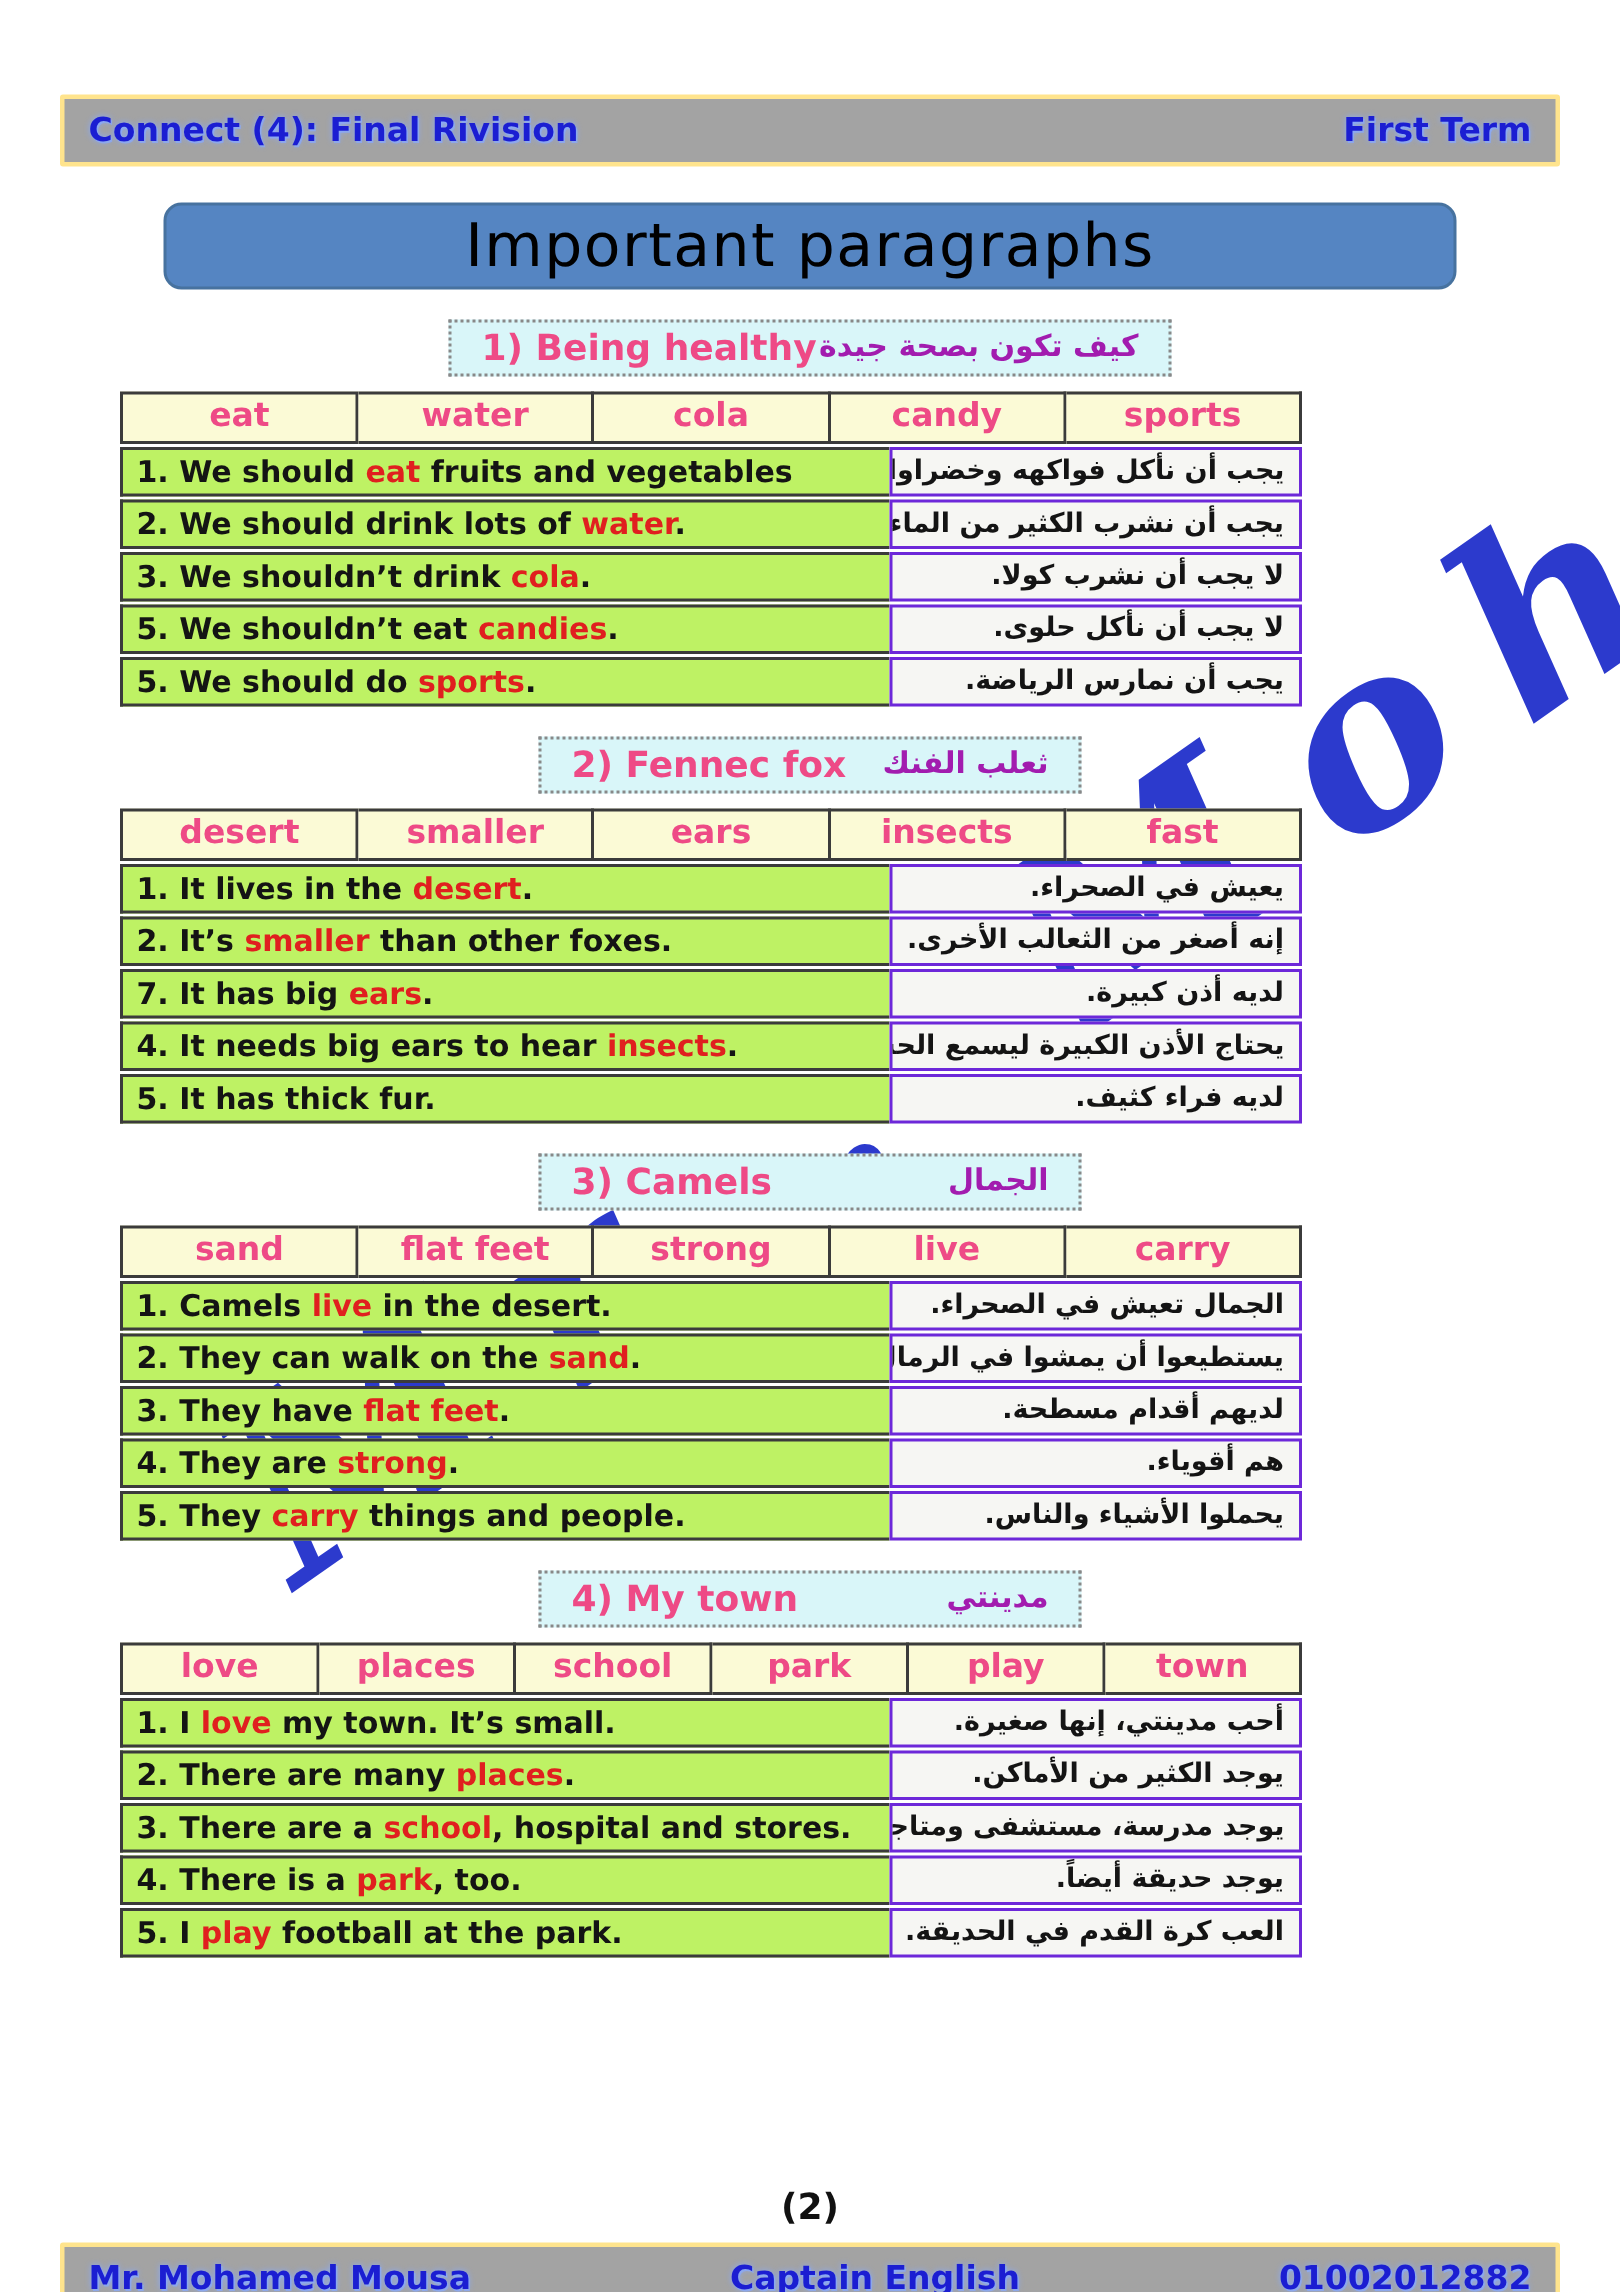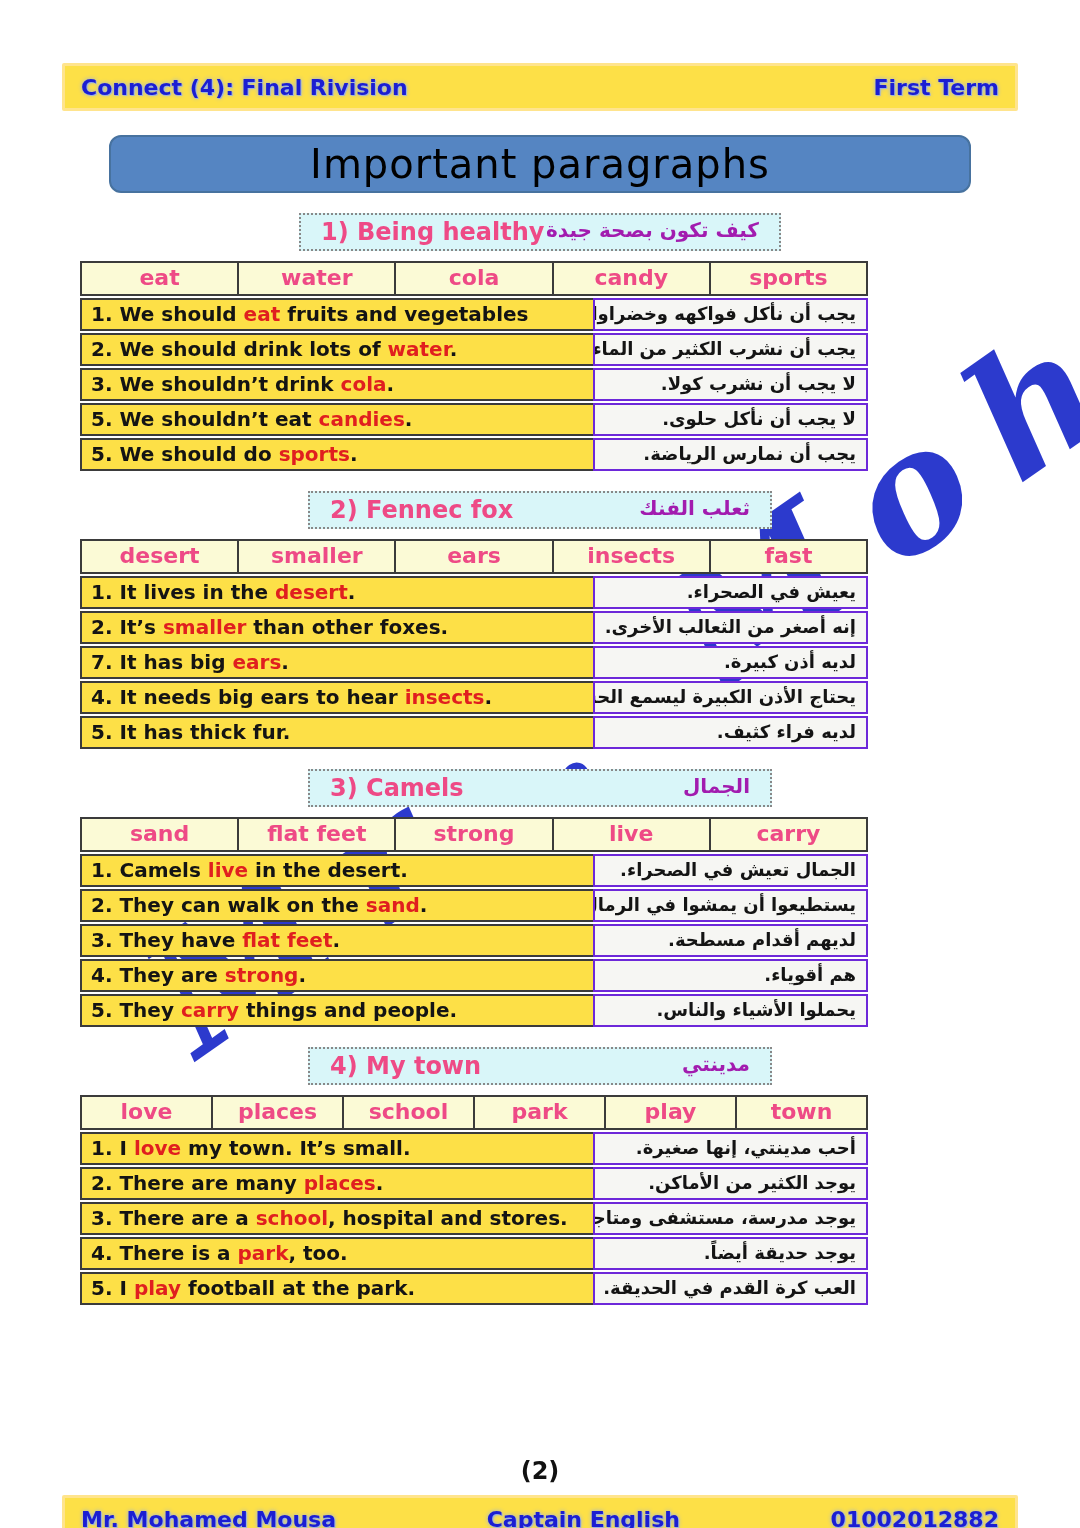--- a/index.html
+++ b/index.html
@@ -13,22 +13,22 @@
     color:#2433cc;font-family:"DejaVu Serif",serif;
     font-size:165px;font-weight:bold;font-style:italic;
     letter-spacing:38px;white-space:nowrap;
     transform:rotate(-35deg);transform-origin:0 50%;
     opacity:.96;user-select:none;
   }
   .page{position:relative;z-index:1;}
 
   
   .bar{
-    margin:63px 62px 0;height:42px;
-    background:#fde047;border:3px solid #ffe48d;border-radius:2px;
+    margin:63px 40px 0;height:42px;
+    background:#a3a3a3;border:3px solid #ffe48d;border-radius:2px;
     display:flex;justify-content:space-between;align-items:center;
     padding:0 16px;box-sizing:content-box;
   }
   .bar.footer{margin-top:10px;}
   .bar .t{
     color:#1b1ed2;font-weight:bold;font-size:22px;
     text-shadow:0 0 4px rgba(135,170,255,.95),1px 1px 0 rgba(135,170,255,.7);
   }
 
   
@@ -39,37 +39,37 @@
     color:#000000;font-size:40px;letter-spacing:1px;
   }
 
   
   .sec-head{
     margin:20px auto 10px;background:#d9f6f9;border:2px dotted #888;
     padding:3px 20px;display:flex;justify-content:space-between;
     box-sizing:border-box;
   }
   .sec-head.w1{width:482px;}
-  .sec-head.w2{width:464px;}
+  .sec-head.w2{width:362px;}
   .sec-head .shen{color:#ee4a86;font-weight:bold;font-size:24px;white-space:nowrap;}
   .sec-head .shar{color:#a21caf;font-weight:bold;font-size:20px;white-space:nowrap;}
 
   
   .tbl{margin:0 0 0 80px;width:788px;border-radius:18px;}
   .kwrow{display:flex;}
   .kw{
     flex:1;background:#fbfad6;border:2px solid #3b3b3b;border-left:none;
     text-align:center;color:#ee4a86;font-weight:bold;font-size:22px;
     padding:2px 0 4px;
   }
   .kw:first-child{border-left:2px solid #3b3b3b;}
   .rows{margin-top:2px;}
   .trow{display:flex;margin-bottom:2px;}
   .trow .en{
-    width:513px;box-sizing:border-box;background:#fde047;
+    width:513px;box-sizing:border-box;background:#bef264;
     border:2px solid #3b3b3b;border-right:none;
     font-weight:bold;font-size:20px;color:#141414;
     padding:2px 6px 3px 9px;white-space:nowrap;overflow:hidden;
   }
   .trow .ar{
     flex:1;box-sizing:border-box;background:#f6f6f3;border:2px solid #6d28d9;
     direction:rtl;font-weight:bold;font-size:18px;color:#141414;
     padding:3px 10px 3px 6px;white-space:nowrap;overflow:hidden;
   }
   .red{color:#e01f1f;}

